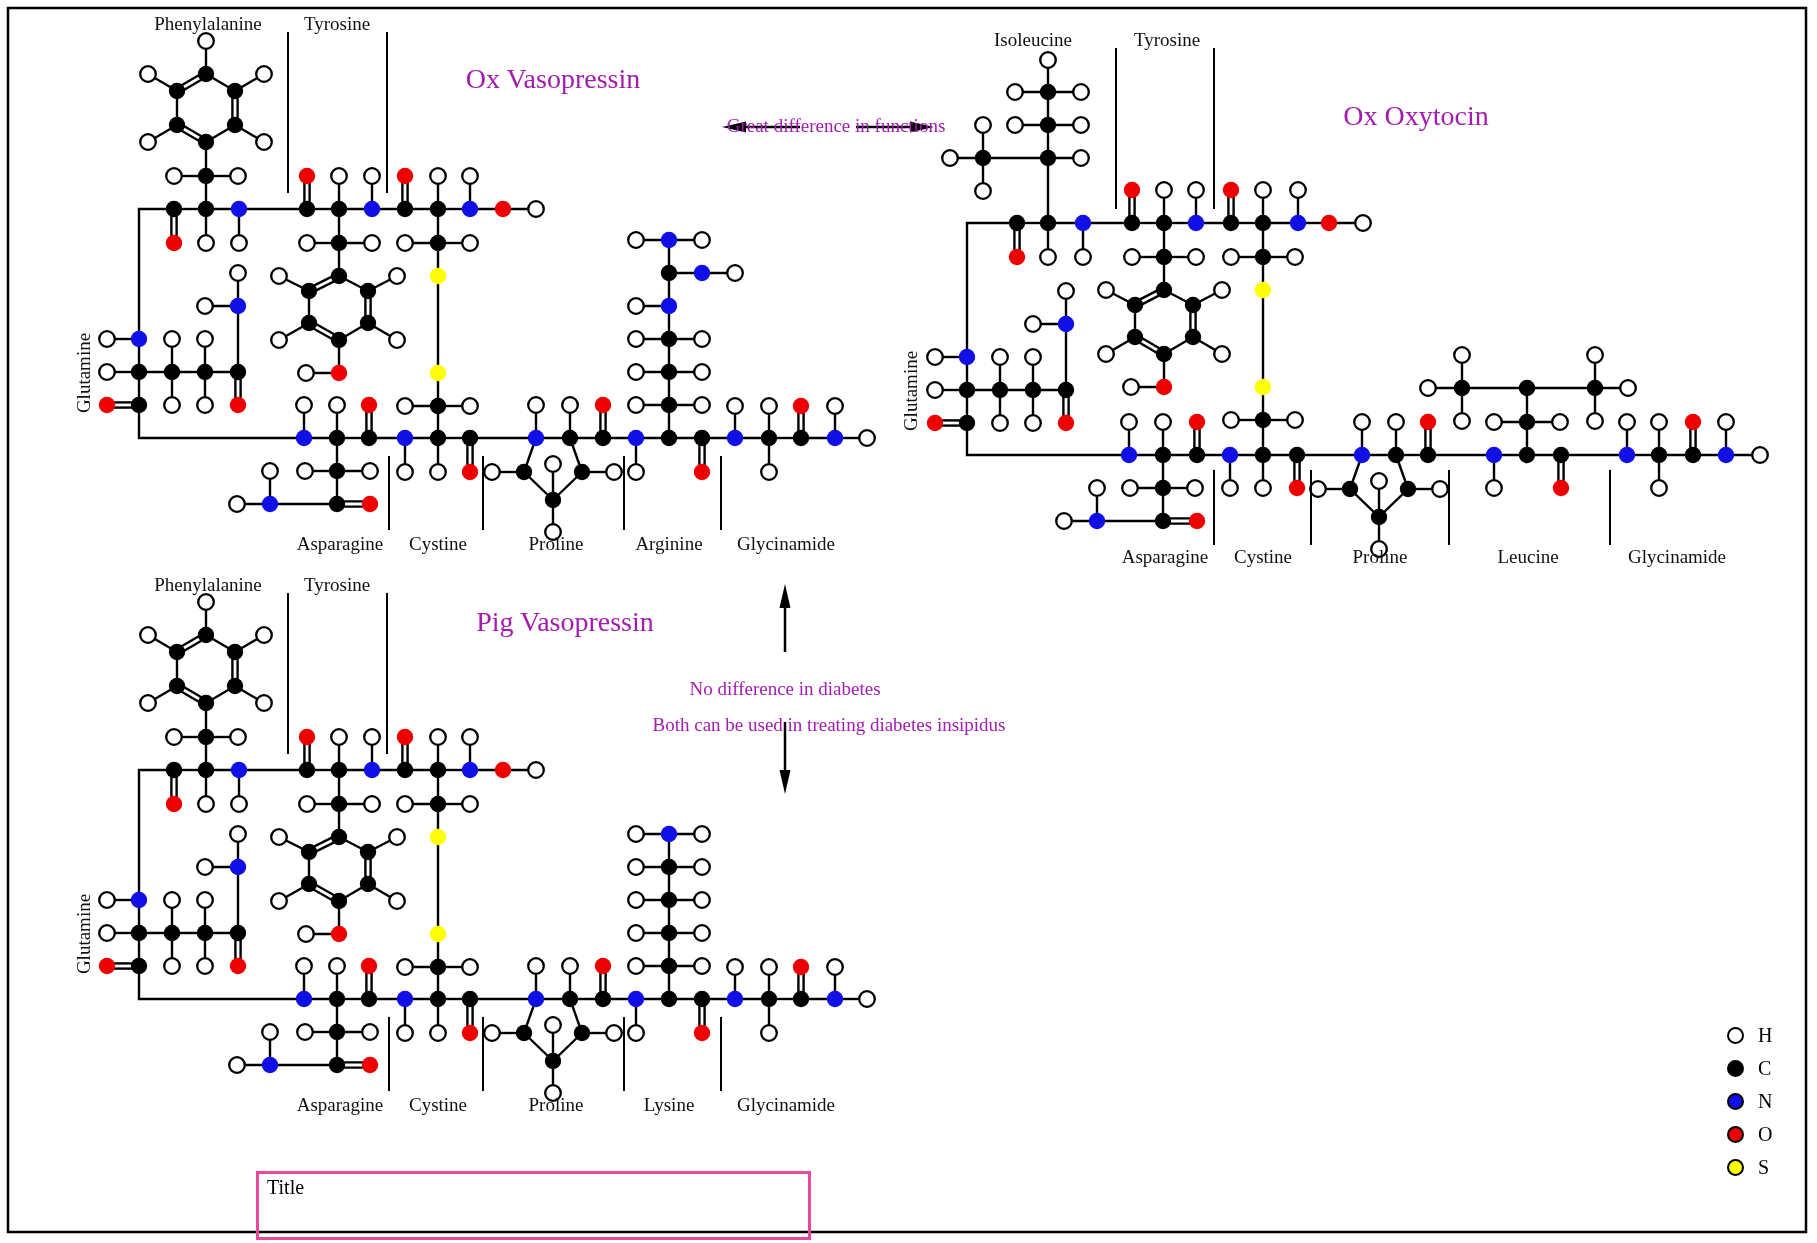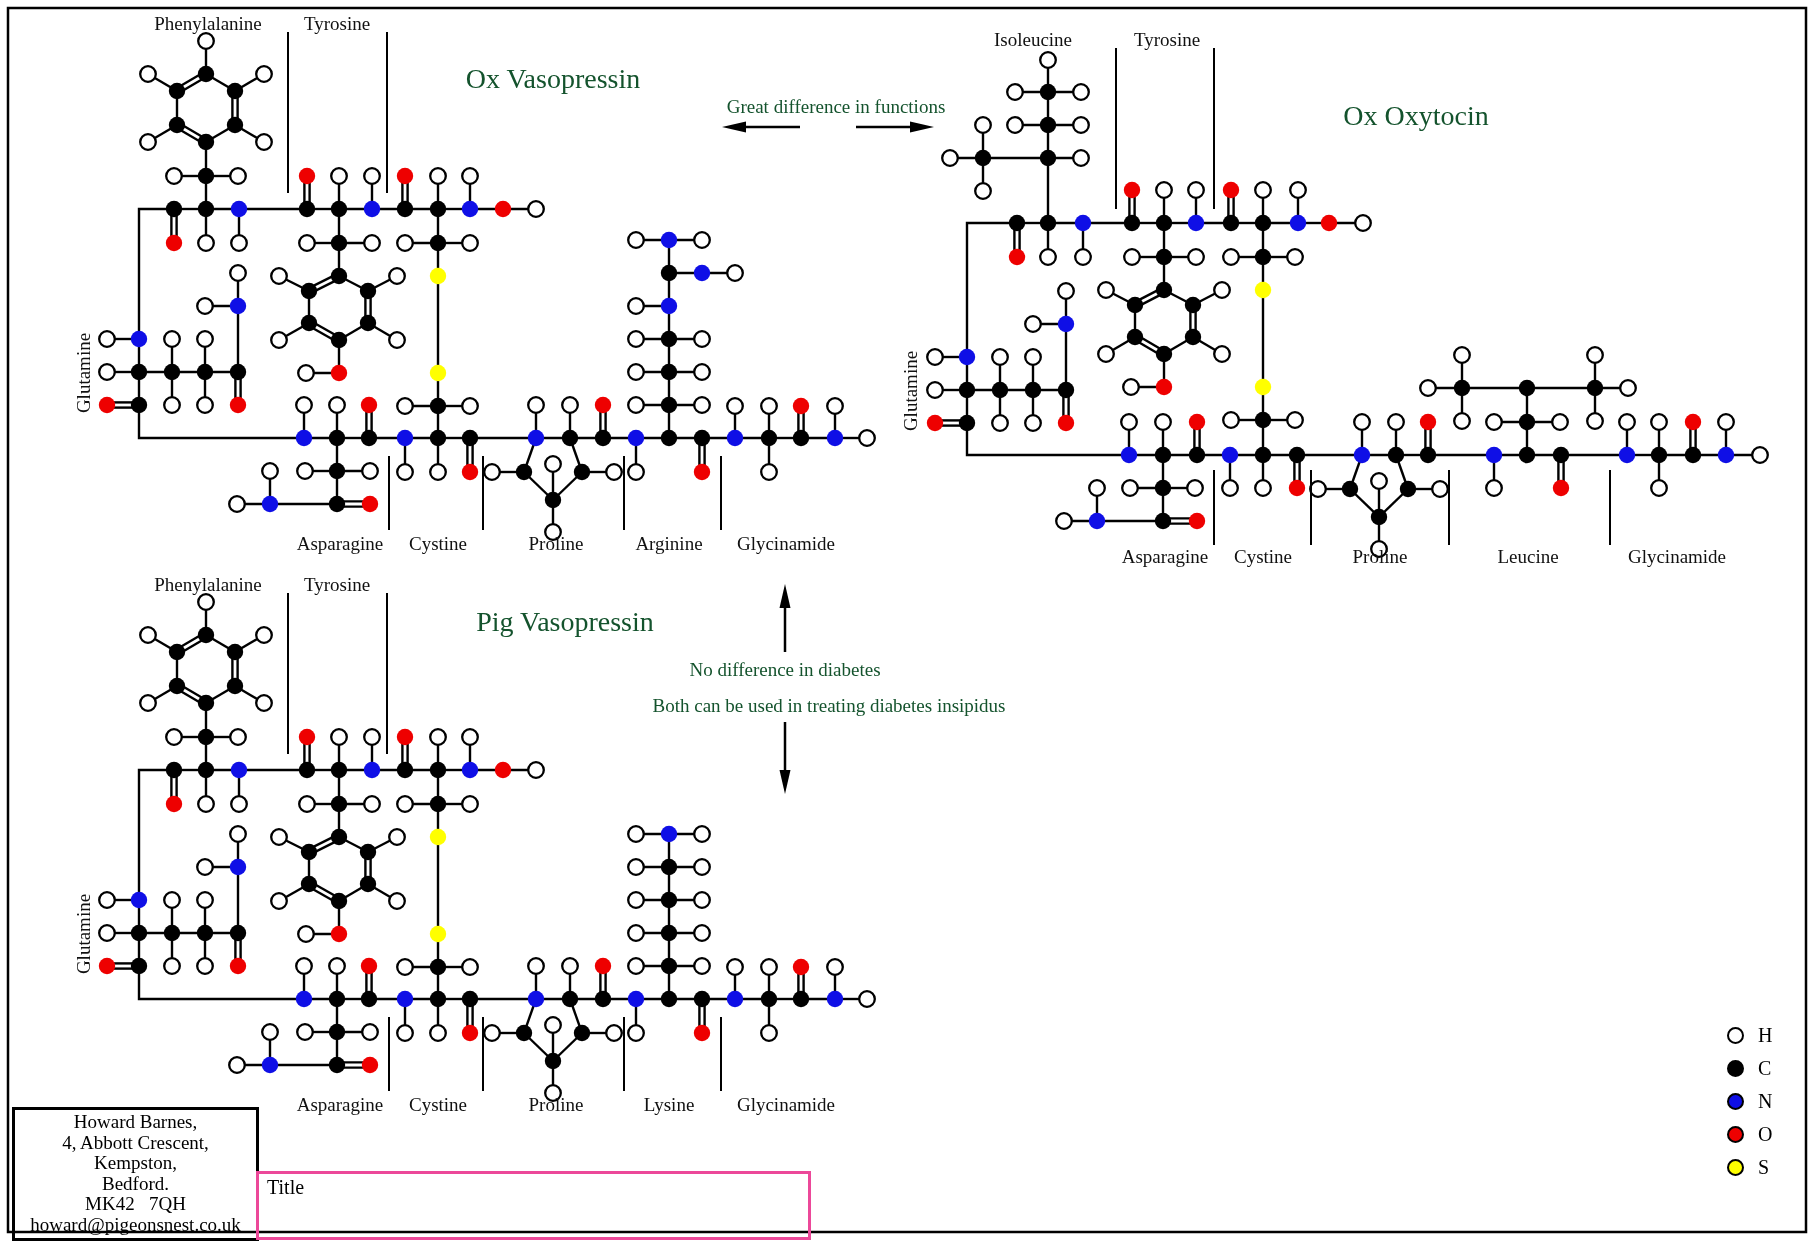--- a/index.html
+++ b/index.html
@@ -1,22 +1,22 @@
 <!DOCTYPE html>
 <html><head>
 <meta charset="utf-8">
 <style>
   html,body{margin:0;padding:0;background:#f2f2f2;}
   #page{position:relative;width:1817px;height:1243px;background:#ffffff;
         font-family:"Liberation Serif","DejaVu Serif",serif;overflow:hidden;}
   #mol-svg{position:absolute;left:0;top:0;}
-  .overlay{position:absolute;color:#14532d;white-space:pre;}
+  .overlay{position:absolute;color:#a21caf;white-space:pre;}
   .centered{transform:translateX(-50%);}
   .protein-title{font-size:28px;}
-  .annot{font-size:19px;}
+  .annot{font-size:19px;margin-top:19px;}
   #legend{position:absolute;left:1727px;top:1019px;}
   .legend-row{display:flex;align-items:center;height:33px;}
   .swatch{display:inline-block;width:17px;height:17px;border-radius:50%;
           border:2px solid #000;box-sizing:border-box;margin-right:14px;}
   .legend-label{font-size:20px;}
   #address-box{position:absolute;left:12px;top:1107px;width:241px;height:126px;
                border:3px solid #000;text-align:center;padding-top:2px;box-sizing:content-box;}
   .addr-line{font-size:19px;line-height:20.5px;white-space:pre;}
   #title-box{position:absolute;left:256px;top:1171px;width:549px;height:63px;border:3px solid #ec4899;}
   #title-box-label{position:absolute;left:8px;top:2px;font-size:20px;}
@@ -979,26 +979,18 @@
     <div class="legend-row">
       <span class="swatch" style="background: rgb(238, 0, 0);"></span>
       <span class="legend-label">O</span>
     </div>
     <div class="legend-row">
       <span class="swatch" style="background: rgb(255, 255, 0);"></span>
       <span class="legend-label">S</span>
     </div>
   </div>
 
-  <div id="address-box">
-    <div class="addr-line">Howard Barnes,</div>
-    <div class="addr-line">4, Abbott Crescent,</div>
-    <div class="addr-line">Kempston,</div>
-    <div class="addr-line">Bedford.</div>
-    <div class="addr-line">MK42   7QH</div>
-    <div class="addr-line">howard@pigeonsnest.co.uk</div>
-  </div>
 
   <div id="title-box">
     <div id="title-box-label">Title</div>
   </div>
 
 </div>
 
 </body></html>

